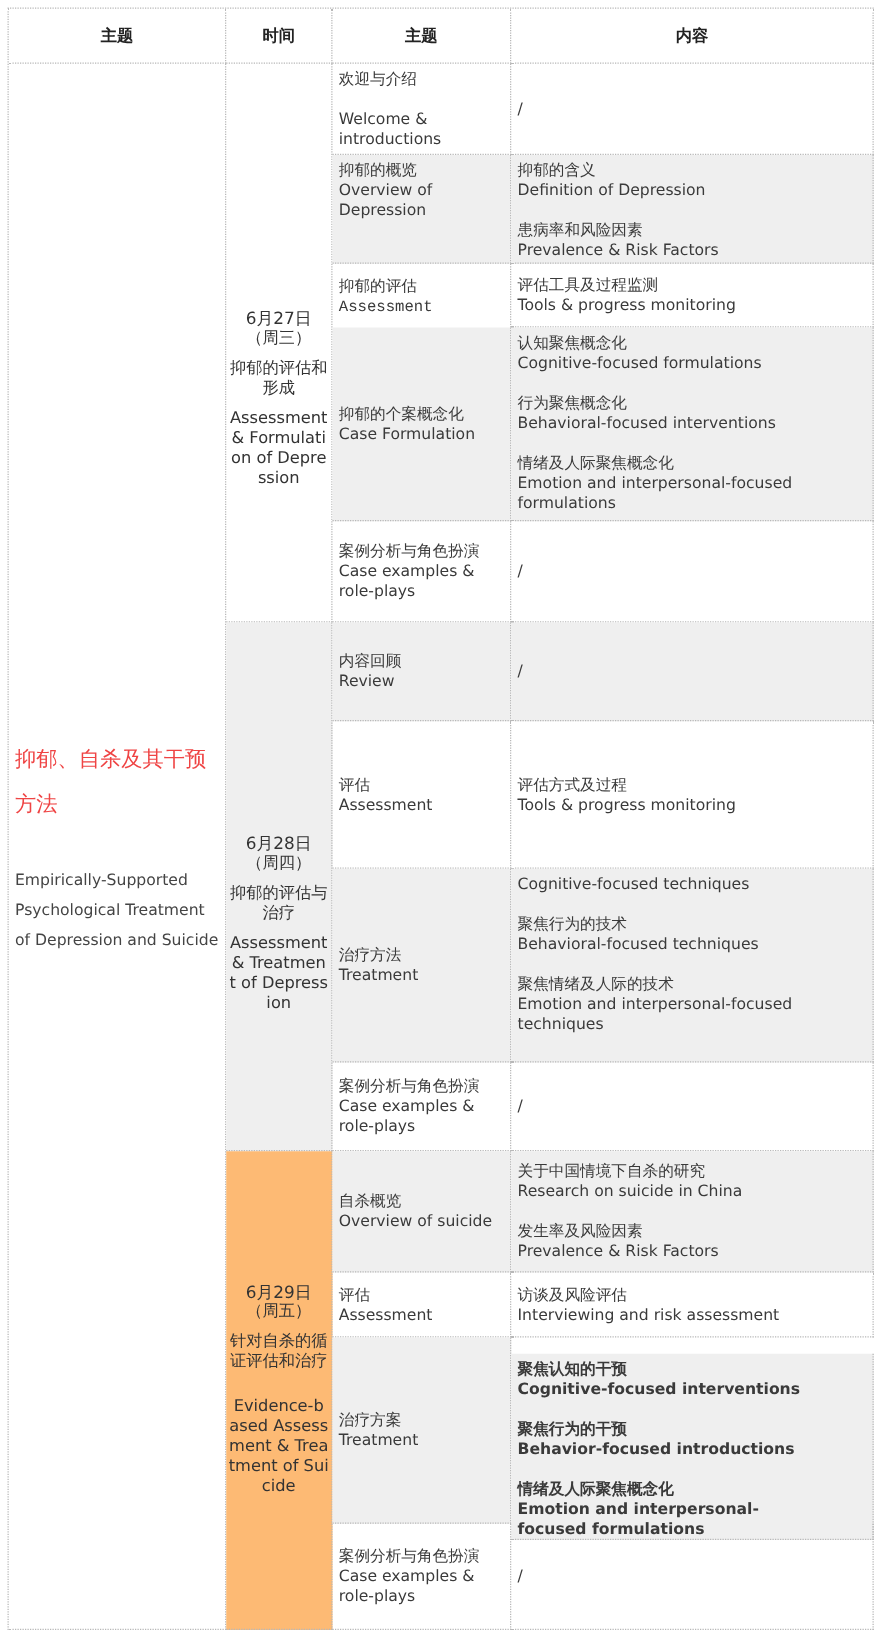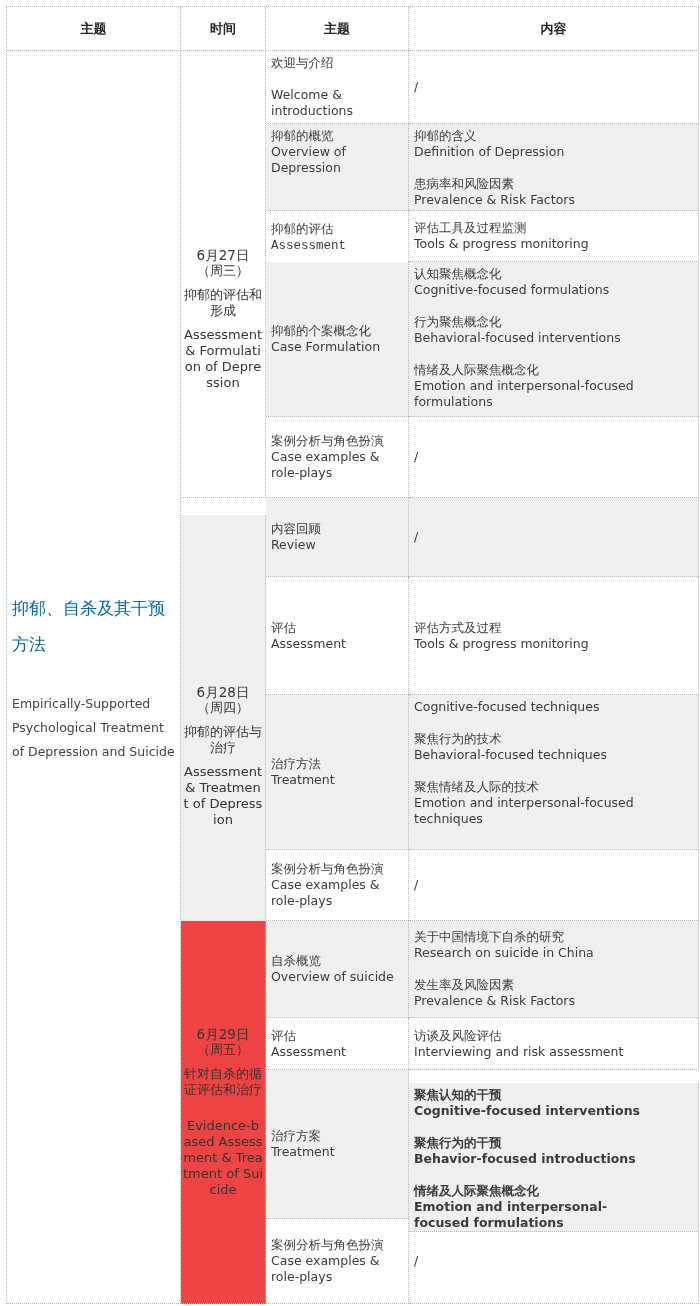--- a/index.html
+++ b/index.html
@@ -2,34 +2,34 @@
 <html><head>
 <meta charset="utf-8">
 <style>
   html, body { margin:0; padding:0; background:#ffffff; }
   body { width:700px; height:1306px; position:relative; overflow:hidden;
          font-family:"DejaVu Sans","Liberation Sans",sans-serif; color:#333; }
   .tbl { position:absolute; left:6px; top:6px; width:692px; height:1297px; }
   .cell { position:absolute; box-sizing:border-box;
           border-right:1px dotted #b8b8b8; border-bottom:1px dotted #b8b8b8; }
   .gray { background:#efefef; }
-  .lgray { background:#ef4444; }
+  .lgray { background:#fdba74; }
   .hdr { display:flex; align-items:center; justify-content:center;
          font-weight:bold; font-size:13px; color:#222; }
   .txt { font-size:12.5px; line-height:16px; color:#3a3a3a; }
   .pad { padding:4px 5px; }
   .vc { display:flex; flex-direction:column; justify-content:center; }
   .gap { height:16px; }
   .time { display:flex; flex-direction:column; justify-content:center; align-items:center;
           text-align:center; font-size:13px; line-height:16px; color:#333; padding:0 2px; }
   .time .date { font-size:13.5px; }
   .time .sp { height:8px; }
   .time .en { font-size:13px; line-height:16px; word-break:break-all; }
   .topic { padding:0 5px; }
-  .topic .cn { font-size:17px; line-height:36px; color:#0369a1; }
+  .topic .cn { font-size:17px; line-height:36px; color:#ef4444; }
   .topic .en { font-size:12.5px; line-height:24px; color:#444; margin-top:30px; }
 </style>
 </head>
 <body>
 
 <div class="tbl" style="border-left:1px dotted #b8b8b8;border-top:1px dotted #b8b8b8;">
 
   <div class="cell hdr" style="left:0;top:0;width:174px;height:44px;">主题</div>
   <div class="cell hdr" style="left:174px;top:0;width:85px;height:44px;">时间</div>
   <div class="cell hdr" style="left:259px;top:0;width:143px;height:44px;">主题</div>
@@ -96,21 +96,21 @@
   </div>
 
   <div class="cell txt pad vc" style="left:259px;top:410px;width:143px;height:81px;">
     <div>案例分析与角色扮演</div>
     <div>Case examples &amp; role-plays</div>
   </div>
   <div class="cell txt pad vc" style="left:402px;top:410px;width:290px;height:81px;">
     <div>/</div>
   </div>
 
-  <div class="cell time gray" style="left:174px;top:491px;width:85px;height:423px;margin-top:17px;">
+  <div class="cell time gray" style="left:174px;top:491px;width:85px;height:423px;">
     <div style="height:60px"></div>
     <div class="date">6月28日</div>
     <div>（周四）</div>
     <div class="sp"></div>
     <div>抑郁的评估与治疗</div>
     <div class="sp"></div>
     <div class="en">Assessment &amp; Treatment of Depression</div>
   </div>
 
   <div class="cell txt pad vc gray" style="left:259px;top:491px;width:143px;height:79px;">

